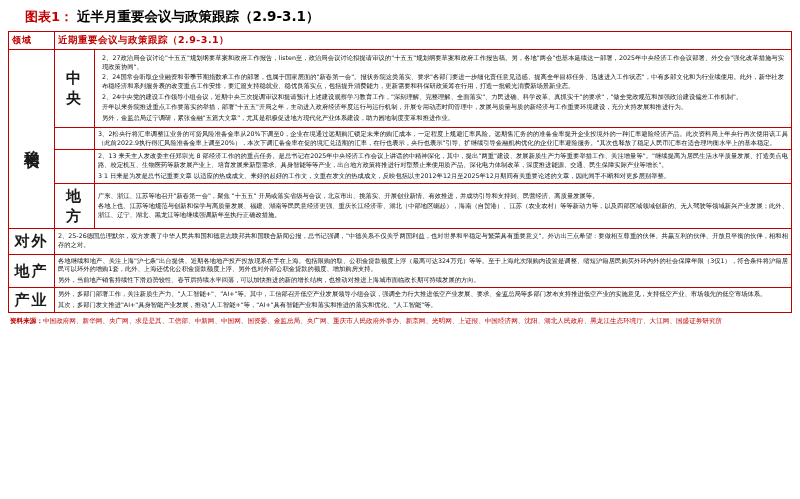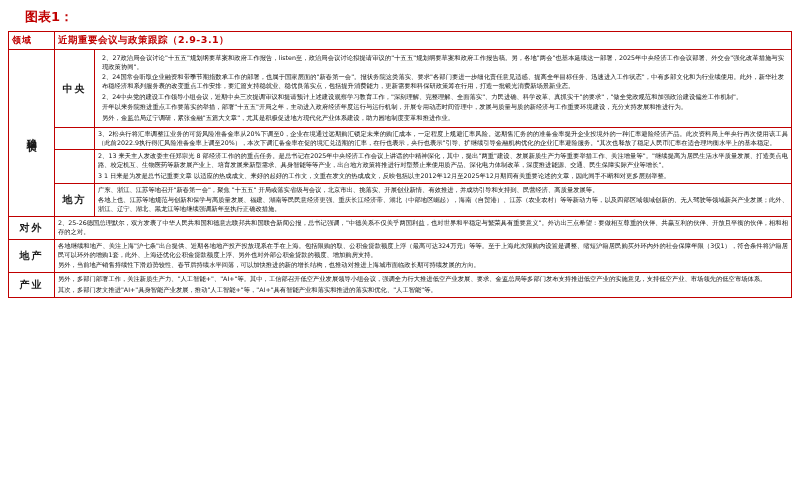--- a/index.html
+++ b/index.html
@@ -63,21 +63,21 @@
     text-align: left;
     font-weight: bold;
     font-size: 9.5px;
     color: #c00000;
     letter-spacing: 0.5px;
   }
   .cat {
     width: 46px;
     text-align: center;
     font-weight: bold;
-    font-size: 10px;
+    font-size: 15px;
     color: #1a1a1a;
     letter-spacing: 2px;
     line-height: 1.35;
   }
   .cat-rot {
     writing-mode: vertical-rl;
     text-orientation: upright;
     letter-spacing: 2px;
     margin: 0 auto;
     display: inline-block;
@@ -106,20 +106,21 @@
     padding: 2px 4px;
   }
 </style>
 </head>
 <body>
 
 <div class="page">
 
   <div class="title-row">
     <span class="title-label">图表1：</span>
+    <span class="title-text">近半月重要会议与政策跟踪（2.9-3.1）</span>
   </div>
 
   <table class="main">
     <colgroup>
       <col style="width:46px">
       <col style="width:40px">
       <col>
     </colgroup>
     <thead>
       <tr>
@@ -184,14 +185,17 @@
         <td class="cat">产业</td>
         <td class="content" colspan="2">
           <p>另外，多部门部署工作，关注新质生产力、"人工智能+"、"AI+"等。其中，工信部召开低空产业发展领导小组会议，强调全力行大推进低空产业发展、要求、金监总局等多部门发布支持推进低空产业的实施意见，支持低空产业、市场领先的低空市场体系。</p>
           <p>其次，多部门发文推进"AI+"具身智能产业发展，推动"人工智能+"等，"AI+"具有智能产业和落实和推进的落实和优化、"人工智能"等。</p>
         </td>
       </tr>
 
     </tbody>
   </table>
 
+  <div class="footer">
+    <span class="fkey">资料来源：</span><span>中国政府网、新华网、央广网、求是是其、工信部、中新网、中国网、国资委、金监总局、央广网、重庆市人民政府外事办、新京网、光明网、上证报、中国经济网、沈阳、湖北人民政府、黑龙江生态环境厅、大江网、国盛证券研究所</span>
+  </div>
 
 </div>
 
 </body></html>

